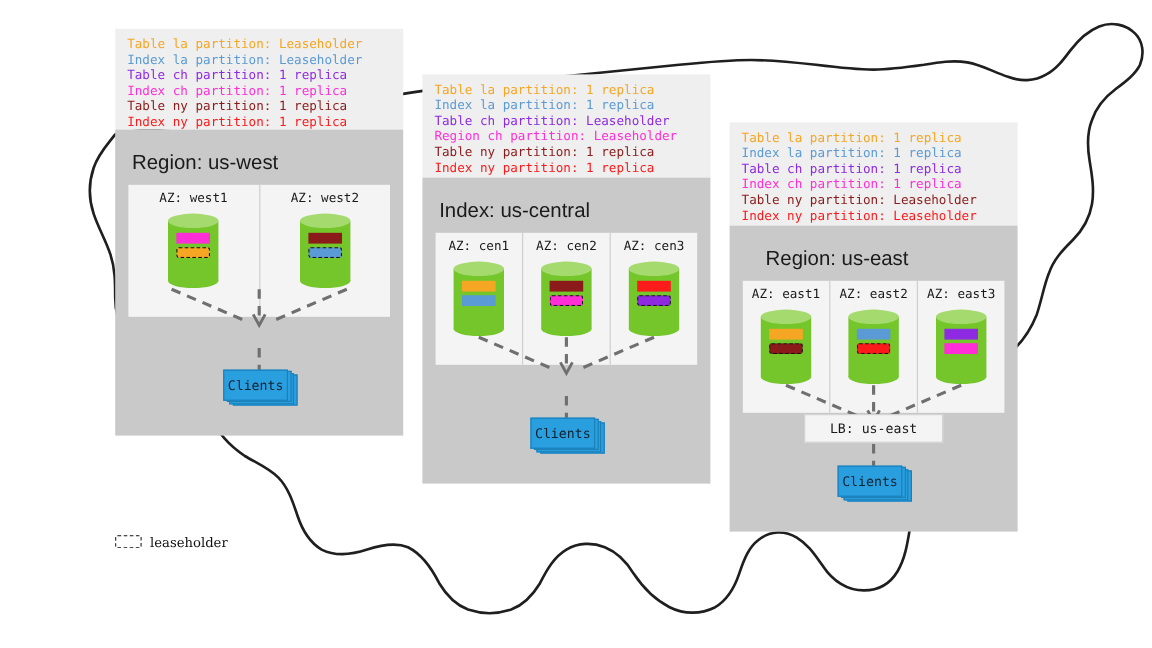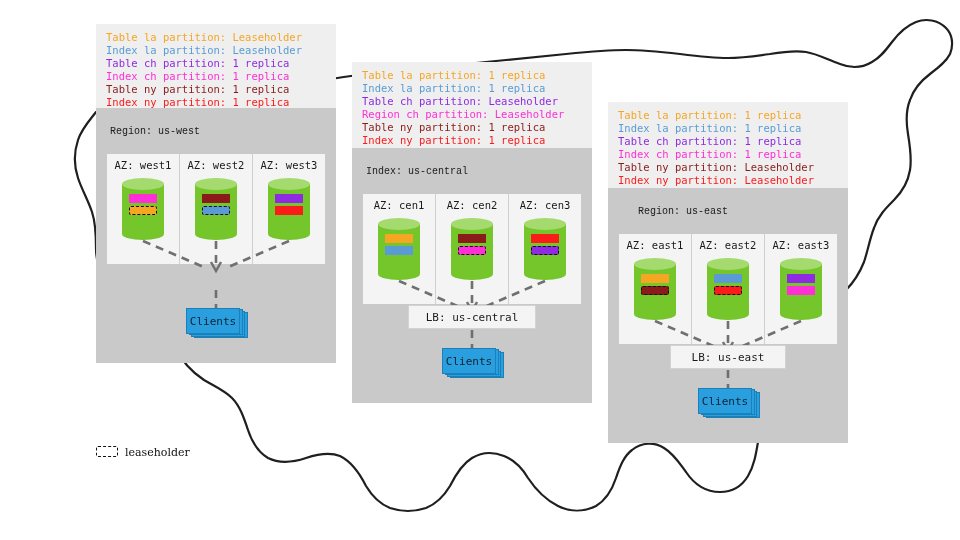--- a/index.html
+++ b/index.html
@@ -26,22 +26,22 @@
   }
 
   
   .region{
     position:absolute;z-index:3;
     background:#c9c9c9;
     box-sizing:border-box;
   }
   .region-title{
     position:absolute;
-    font-family:Liberation Mono, monospace;
-    font-size:10px;color:#1a1a1a;white-space:nowrap;
+    font-family:Liberation Sans, sans-serif;
+    font-size:17px;color:#1a1a1a;white-space:nowrap;
   }
   .azstrip{
     position:absolute;
     background:#f4f4f4;
     box-sizing:border-box;
     display:flex;
   }
   .azcell{
     position:relative;
     flex:1 1 0;
@@ -272,30 +272,20 @@
       <div class="azcell">
         <div class="az-label">AZ: west2</div>
         <div class="cyl">
           <div class="cyl-bot"></div>
           <div class="cyl-body"></div>
           <div class="cyl-top"></div>
           <div class="range r0" style="background: rgb(139, 26, 26);"></div>
           <div class="range r1 lease" style="background: rgb(91, 155, 213);"></div>
         </div>
       </div>
-      <div class="azcell">
-        <div class="az-label">AZ: west3</div>
-        <div class="cyl">
-          <div class="cyl-bot"></div>
-          <div class="cyl-body"></div>
-          <div class="cyl-top"></div>
-          <div class="range r0" style="background: rgb(142, 43, 226);"></div>
-          <div class="range r1" style="background: rgb(251, 27, 27);"></div>
-        </div>
-      </div>
     </div>
 
     <svg class="conn" style="left:0;top:0;width:240px;height:255px;" viewBox="0 0 240 255">
       <g stroke="#6f6f6f" stroke-width="2.6" stroke-dasharray="8,6" fill="none" stroke-linecap="butt">
         <line x1="47" y1="133" x2="110" y2="160"></line>
         <line x1="120" y1="133" x2="120" y2="160"></line>
         <line x1="193" y1="133" x2="130" y2="160"></line>
         <line x1="120" y1="182" x2="120" y2="208"></line>
       </g>
       <path d="M115,154 L120,163 L125,154" fill="none" stroke="#6f6f6f" stroke-width="2.4"></path>
@@ -360,23 +350,20 @@
     <svg class="conn" style="left:0;top:0;width:240px;height:255px;" viewBox="0 0 240 255">
       <g stroke="#6f6f6f" stroke-width="2.6" stroke-dasharray="8,6" fill="none" stroke-linecap="butt">
         <line x1="47" y1="133" x2="110" y2="160"></line>
         <line x1="120" y1="133" x2="120" y2="160"></line>
         <line x1="193" y1="133" x2="130" y2="160"></line>
         <line x1="120" y1="182" x2="120" y2="208"></line>
       </g>
       <path d="M115,154 L120,163 L125,154" fill="none" stroke="#6f6f6f" stroke-width="2.4"></path>
     </svg>
 
-    <div class="lb" style="left:56px;top:157px;width:128px;">
-      <span>LB: us-central</span>
-    </div>
 
     <div class="clients" style="left:90px;top:200px;">
       <div class="card c3"></div>
       <div class="card c2"></div>
       <div class="card c1"></div>
       <div class="card c0">
         <span>Clients</span>
       </div>
     </div>
   </div>

